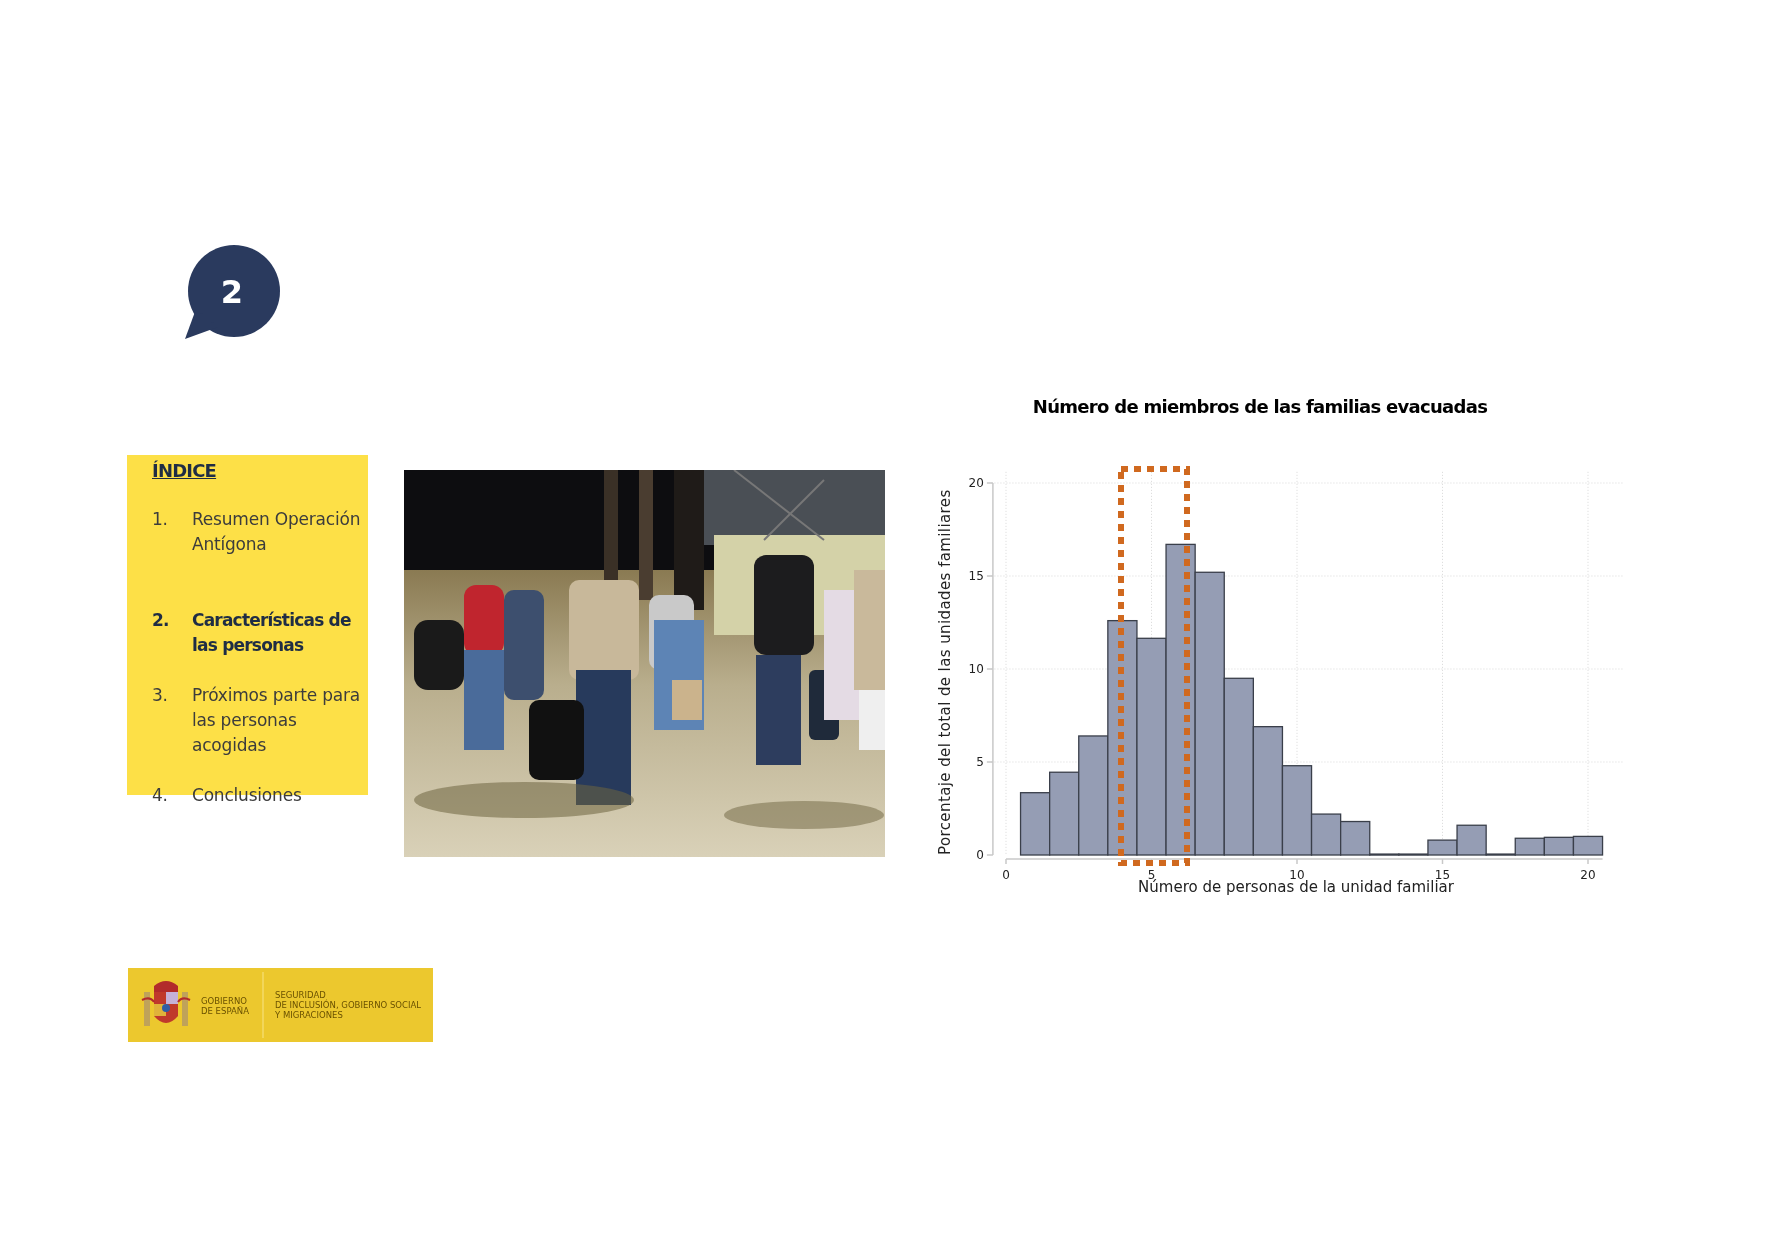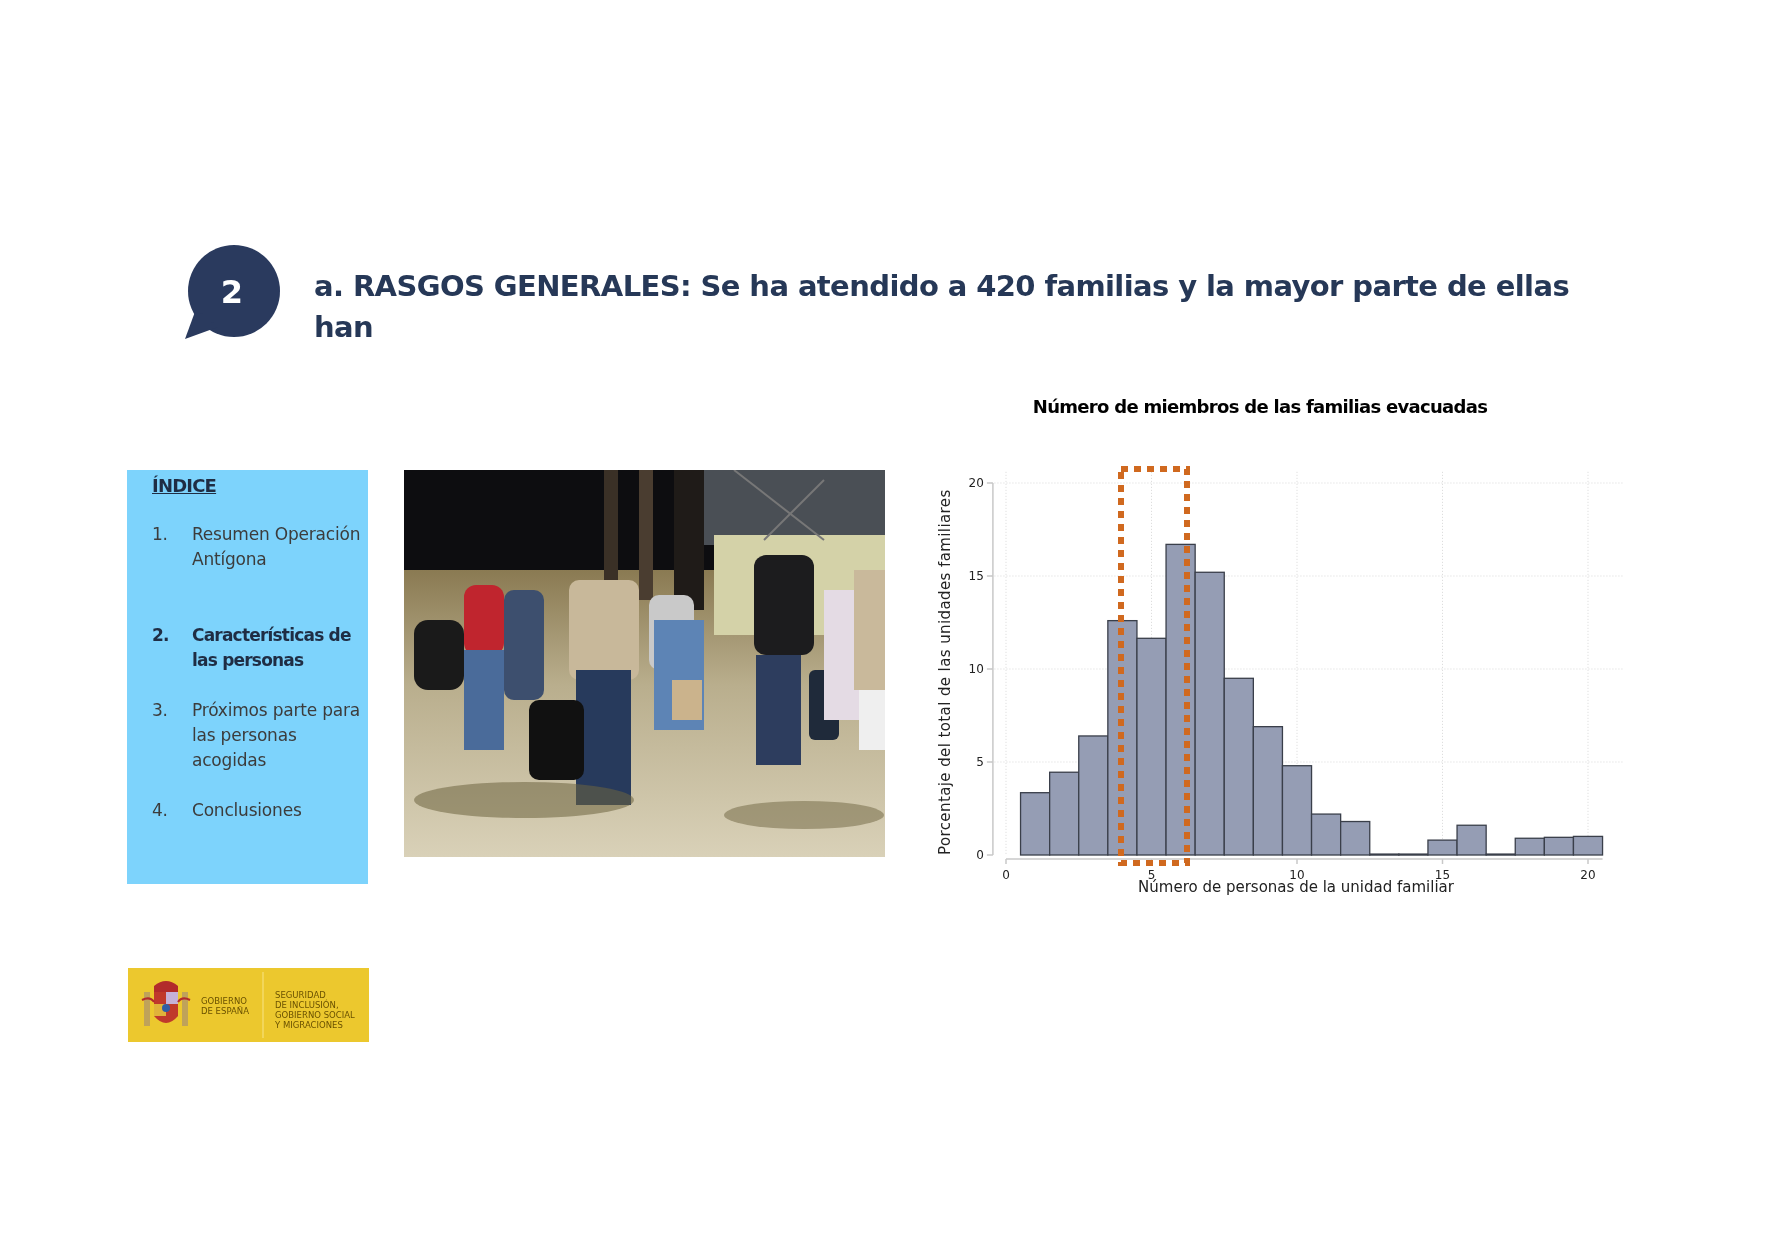--- a/index.html
+++ b/index.html
@@ -9,58 +9,57 @@
   
   #badge { left:182px; top:243px; width:100px; height:100px; }
   #badge svg { width:100px; height:100px; display:block; }
   #badge-num { left:182px; top:243px; width:100px; height:97px; display:flex; align-items:center; justify-content:center;
     color:#fff; font-weight:bold; font-size:32px; font-family:"DejaVu Sans", sans-serif; }
 
   #title { left:314px; top:266px; width:1300px; color:#263857; font-weight:bold; font-size:29px; line-height:41px;
     font-family:"DejaVu Sans", sans-serif; letter-spacing:-0.6px; }
 
   
-  #index { left:127px; top:470px; width:241px; height:414px; background:#7dd3fc; }
+  #index { left:127px; top:455px; width:241px; height:340px; background:#fde047; }
   #index-title { left:25px; top:5px; font-weight:bold; font-size:18px; color:#1f2d44; text-decoration:underline;
     font-family:"DejaVu Sans", sans-serif; letter-spacing:-0.8px; }
   .idx-item { position:absolute; left:25px; width:215px; font-size:17px; line-height:25px; color:#3c3c3c;
     font-family:"DejaVu Sans", sans-serif; font-weight:normal; letter-spacing:-0.2px; }
   .idx-item .num { position:absolute; left:0; top:0; width:30px; }
   .idx-item .lbl { position:absolute; left:40px; top:0; width:180px; }
   .idx-item.active { color:#1f2d44; font-weight:bold; letter-spacing:-0.8px; }
 
   
   #photo { left:404px; top:470px; width:481px; height:387px; overflow:hidden; background:#2a2520; }
 
   
   #chart-title { left:960px; top:396px; width:600px; font-size:18px; font-weight:bold; color:#000;
     font-family:"DejaVu Sans", sans-serif; letter-spacing:-0.7px; text-align:center; }
   #chart { left:930px; top:455px; width:700px; height:460px; }
   #chart svg { display:block; }
 
   
-  #logo { left:128px; top:968px; width:241px; height:74px; background:#ecc82e; }
+  #logo { left:128px; top:968px; width:305px; height:74px; background:#ecc82e; }
   #logo-divider { left:134px; top:4px; width:2px; height:66px; background:#f2d65a; }
   #logo-gob { left:73px; top:28px; font-size:8.5px; line-height:10px; color:#6b5200; font-family:"DejaVu Sans", sans-serif; }
   #logo-min { left:147px; top:22px; font-size:8.5px; line-height:10px; color:#6b5200; font-family:"DejaVu Sans", sans-serif; }
   #logo-crest { left:12px; top:10px; width:52px; height:54px; }
 </style>
 </head>
 <body>
 
 <div id="badge" class="abs">
   <svg viewBox="0 0 100 100">
     <circle cx="52" cy="48" r="46" fill="#2a3a5e"></circle>
     <path d="M14 66 L3 96 L36 84 Z" fill="#2a3a5e"></path>
   </svg>
 </div>
 <div id="badge-num" class="abs">2</div>
 
 <div id="title" class="abs">
-  <div>a. RASGOS GENERALES: Se ha atendido a 420 familias y la mayor parte de ellas han</div>
 </div>
 
 <div id="index" class="abs">
   <div id="index-title" class="abs">ÍNDICE</div>
 
   <div class="idx-item" style="top:52px;">
     <span class="num">1.</span>
     <span class="lbl">Resumen Operación Antígona</span>
   </div>
   <div class="idx-item active" style="top:153px;">

